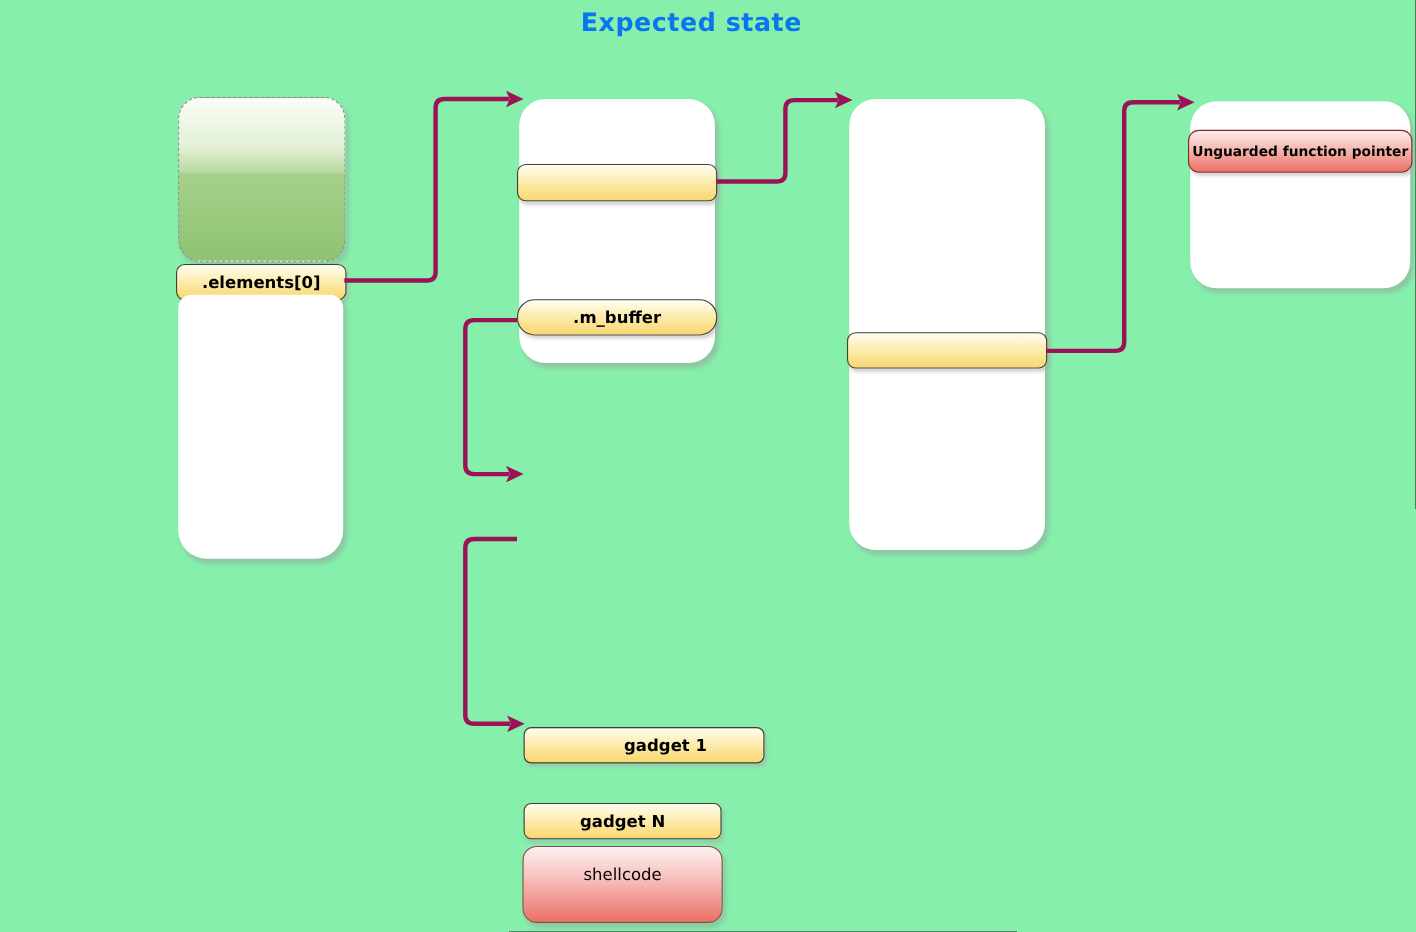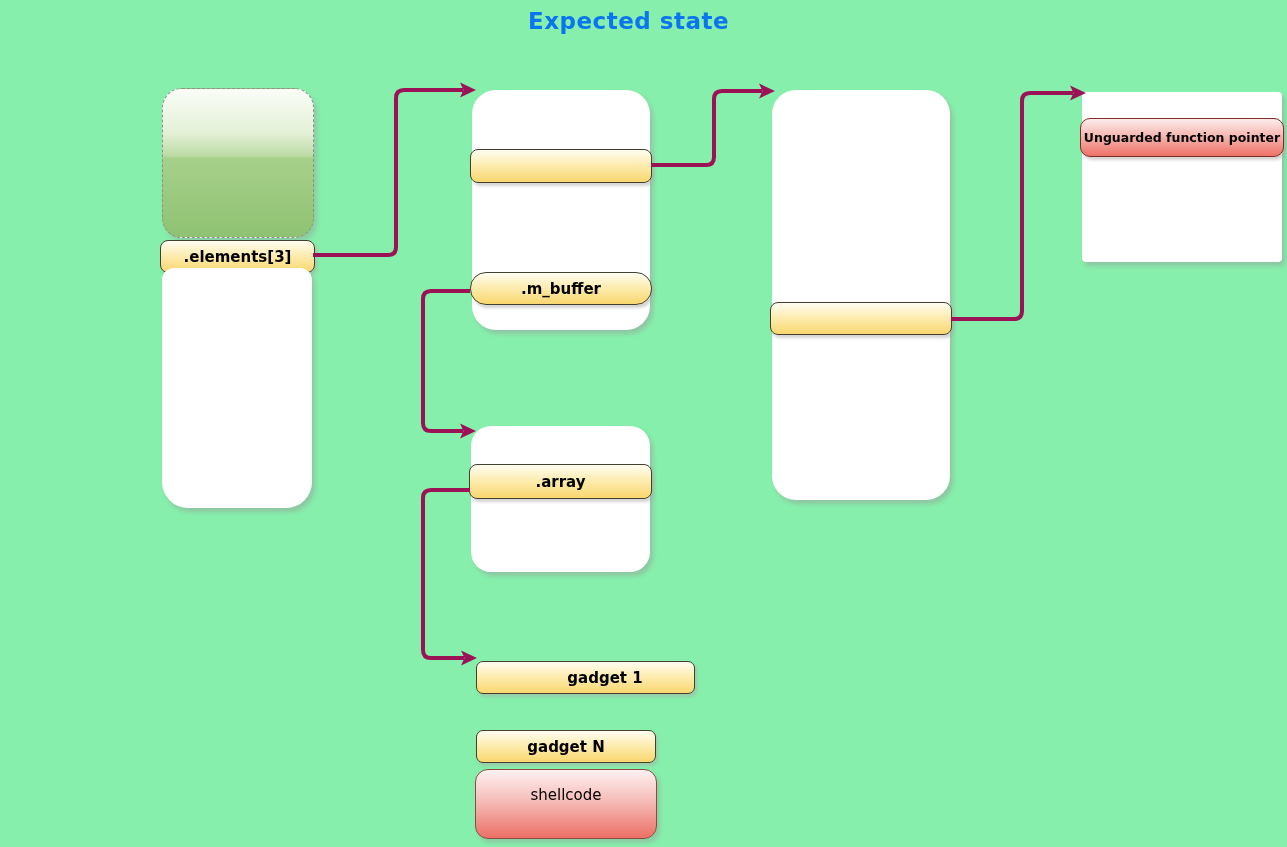--- a/index.html
+++ b/index.html
@@ -18,21 +18,21 @@
   .green-box{
     position:absolute;left:162px;top:88px;width:150px;height:148px;
     border-radius:20px;border:1px dashed #8f8f8f;
     background:linear-gradient(180deg,#fafdf7 0%,#e3f0d6 30%,#bcdba4 45%,#a6d08a 47%,#9ac97d 75%,#8fc272 100%);
     box-shadow:3px 4px 4px rgba(150,150,150,.4);
   }
   .col1-body{left:162px;top:268px;width:150px;height:240px;border-radius:12px 12px 26px 26px;}
   .col2-box{left:472px;top:90px;width:178px;height:240px;border-radius:24px;}
   .array-box{left:471px;top:426px;width:179px;height:146px;border-radius:20px;}
   .col3-box{left:772px;top:90px;width:178px;height:410px;border-radius:24px;}
-  .red-box{left:1082px;top:92px;width:200px;height:170px;border-radius:4px;}
+  .red-box{left:1082px;top:92px;width:200px;height:170px;border-radius:24px;}
   .band{
     position:absolute;left:-2px;right:-2px;height:31px;
     border:1px solid #44402e;border-radius:8px;
     background:linear-gradient(180deg,#fffdf2 0%,#fdedb2 45%,#f9d76f 100%);
     display:flex;align-items:center;justify-content:center;
     font-weight:bold;font-size:15px;color:#000;
     box-shadow:2px 3px 3px rgba(170,170,170,.5);
     white-space:nowrap;
   }
   .band-elements0{position:absolute;left:160px;top:240px;width:153px;}
@@ -67,32 +67,29 @@
 </style>
 </head>
 <body>
 
 <div class="canvas">
 
   <div class="title">Expected state</div>
 
   <div class="green-box"></div>
   <div class="band-elements0">
-    <div class="band">.elements[3]</div>
+    <div class="band">.elements[0]</div>
   </div>
   <div class="node col1-body"></div>
 
   <div class="node col2-box">
     <div class="band band-vec-ptr"></div>
     <div class="band band-m-buffer">.m_buffer</div>
   </div>
 
-  <div class="node array-box">
-    <div class="band band-array">.array</div>
-  </div>
 
   <div class="band gadget g1">gadget 1</div>
   <div class="band gadget g3">gadget N</div>
   <div class="shellcode">shellcode</div>
 
   <div class="node col3-box">
     <div class="band band-col3-ptr"></div>
   </div>
 
   <div class="node red-box">

